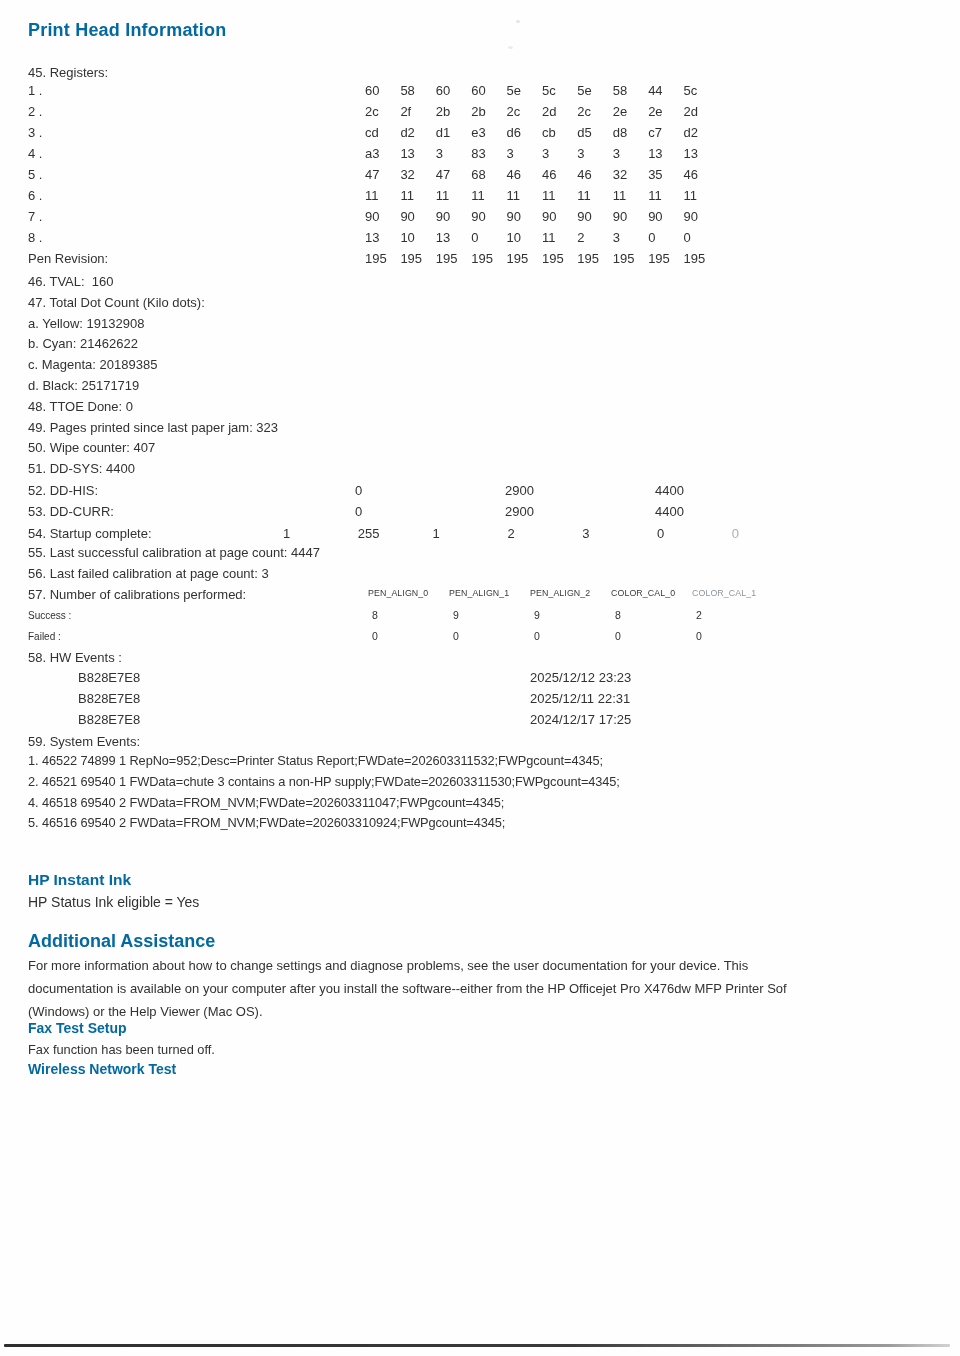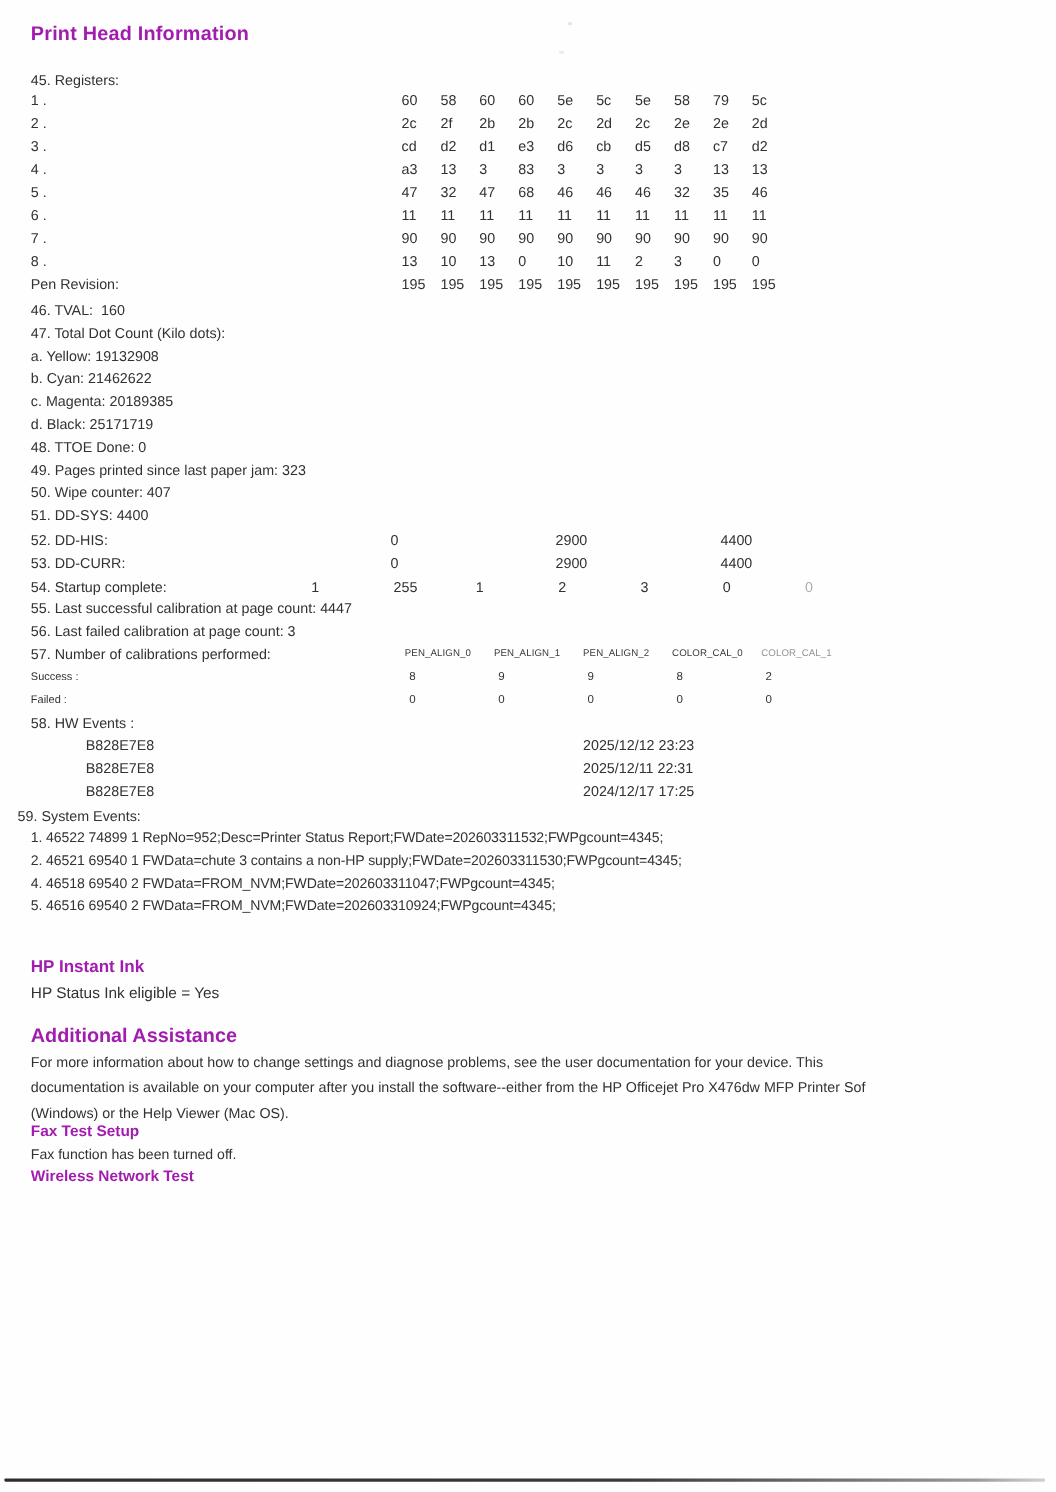--- a/index.html
+++ b/index.html
@@ -5,21 +5,21 @@
   * { margin:0; padding:0; box-sizing:border-box; }
   html,body { width:960px; height:1356px; background:#ffffff; }
   body {
     font-family:"Liberation Sans", sans-serif;
     color:#323232;
     position:relative;
     overflow:hidden;
   }
   .page { position:absolute; inset:0; background:#fefefe; }
 
-  .h1 { position:absolute; left:28px; font-weight:bold; color:#a21caf; }
+  .h1 { position:absolute; left:28px; font-weight:bold; color:#0369a1; }
   .title-main { top:20px; font-size:18px; letter-spacing:0.2px; }
 
   .line { font-size:13px; white-space:pre-wrap; }
 
   .registers-label { position:absolute; left:28px; top:62px; height:21px; line-height:21px; }
 
   .registers-rows { position:absolute; left:0; top:80px; width:960px; }
   .reg-row { position:relative; height:21px; }
   .reg-label { position:absolute; left:28px; top:0; height:21px; line-height:21px; font-size:13px; white-space:pre; }
   .reg-values { position:absolute; left:365px; top:0; height:21px; display:grid; grid-template-columns:repeat(10,35.4px); }
@@ -53,21 +53,21 @@
   .cal-success { top:605px; height:21px; }
   .cal-failed { top:626px; height:21px; }
   .cal-row { position:absolute; left:0; width:896px; }
 
   .hw-label { position:absolute; left:28px; top:647px; height:21px; line-height:21px; }
   .hw-entries { position:absolute; left:0; top:668px; width:832px;text-align:right; }
   .hw-entry { position:relative; height:20.8px; }
   .hw-code { position:absolute; left:78px; font-size:13px; line-height:20.8px; }
   .hw-time { position:absolute; left:530px; font-size:13px; line-height:20.8px; }
 
-  .sys-label { position:absolute; left:16px; top:731px; height:21px; line-height:21px; }
+  .sys-label { position:absolute; left:28px; top:731px; height:21px; line-height:21px; }
   .sys-entries { position:absolute; left:28px; top:751px; width:880px; }
   .sys-entry { height:20.8px; line-height:20.8px; font-size:12.8px; white-space:pre; letter-spacing:-0.1px; }
 
   .ink-heading { top:871px; font-size:15.5px; }
   .ink-line { position:absolute; left:28px; top:892px; font-size:14px; line-height:21px; }
 
   .aa-heading { top:931px; font-size:18px; }
   .aa-para { position:absolute; left:28px; top:954px; width:900px; }
   .aa-line { height:23px; line-height:23px; font-size:13px; white-space:pre; }
 
@@ -106,21 +106,21 @@
         <span class="reg-label">1 .</span>
         <span class="reg-values">
           <span class="reg-val">60</span>
           <span class="reg-val">58</span>
           <span class="reg-val">60</span>
           <span class="reg-val">60</span>
           <span class="reg-val">5e</span>
           <span class="reg-val">5c</span>
           <span class="reg-val">5e</span>
           <span class="reg-val">58</span>
-          <span class="reg-val">79</span>
+          <span class="reg-val">44</span>
           <span class="reg-val">5c</span>
         </span>
       </div>
 
       <div class="reg-row">
         <span class="reg-label">2 .</span>
         <span class="reg-values">
           <span class="reg-val">2c</span>
           <span class="reg-val">2f</span>
           <span class="reg-val">2b</span>

